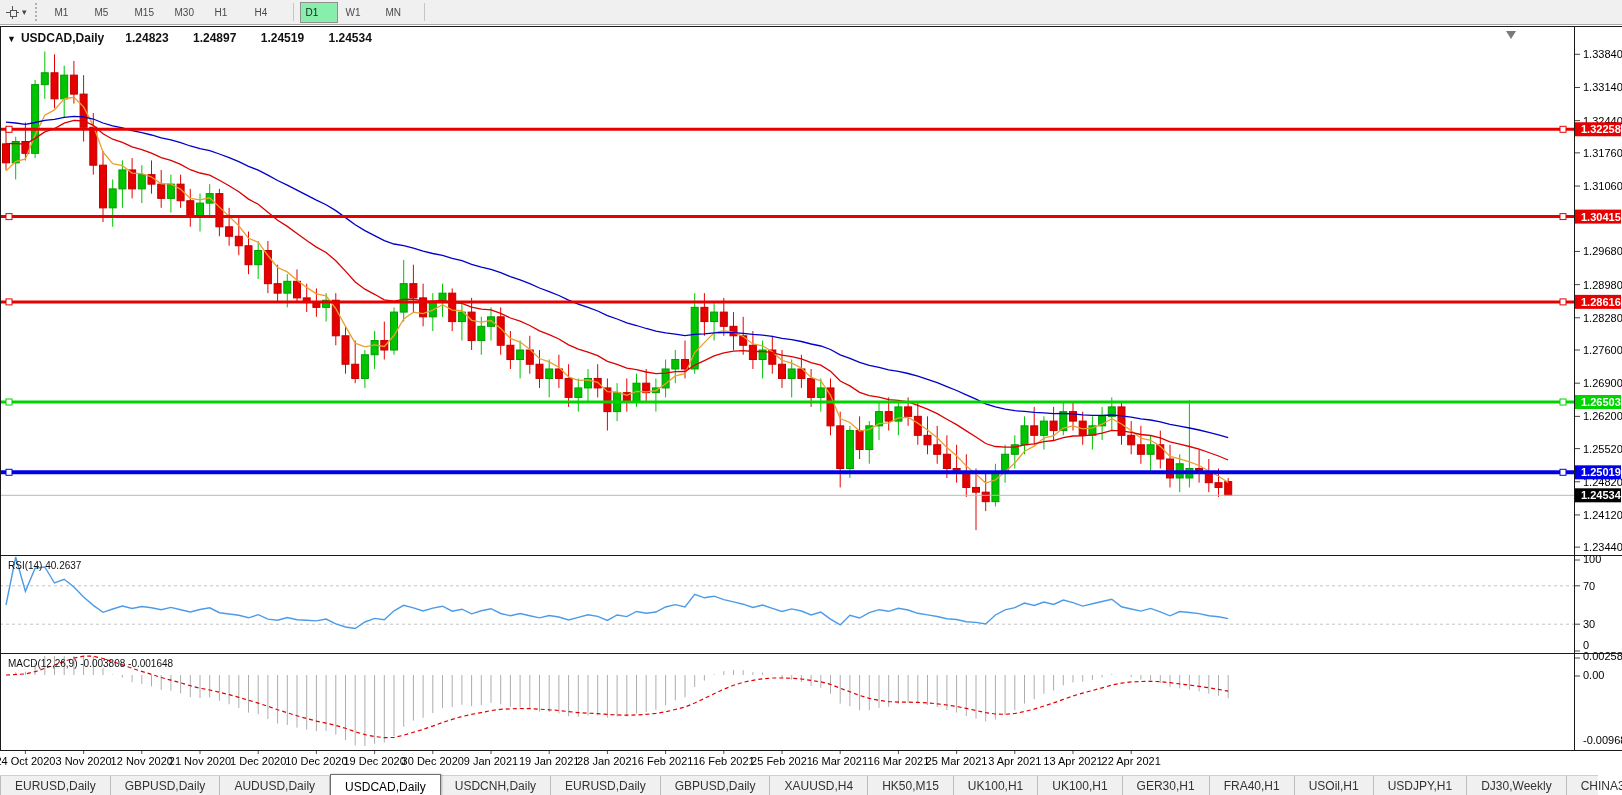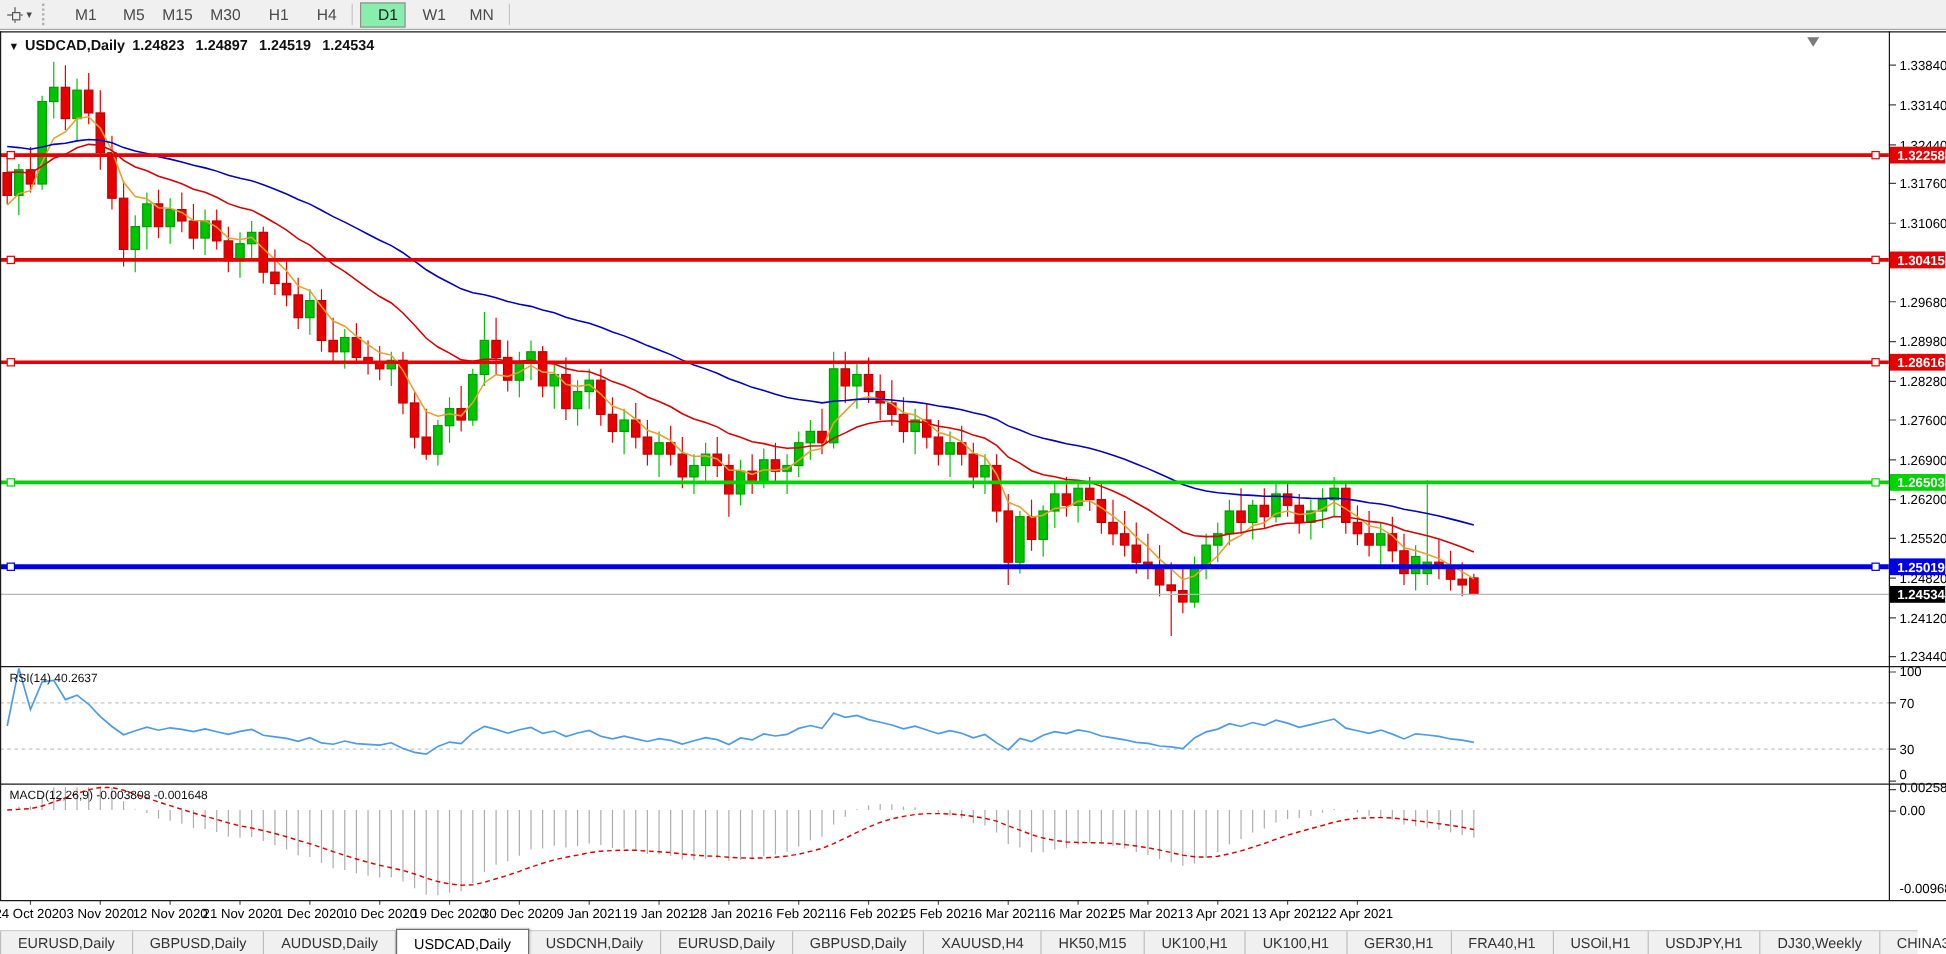--- a/index.html
+++ b/index.html
@@ -8,28 +8,28 @@
   
   #toolbar{position:absolute;left:0;top:0;width:1622px;height:24px;background:#f0f0f0;
            border-bottom:1px solid #a8a8a8;display:flex;align-items:center;z-index:5;}
   .tool-cursor{display:flex;align-items:center;height:20px;padding:0 4px;margin-left:2px;cursor:pointer;}
   .cursor-glyph{position:relative;width:13px;height:13px;display:inline-block;}
   .cursor-glyph .v{position:absolute;left:6px;top:0;width:1px;height:13px;background:#555;}
   .cursor-glyph .h{position:absolute;top:6px;left:0;height:1px;width:13px;background:#555;}
   .cursor-glyph .dot{position:absolute;left:4px;top:4px;width:5px;height:5px;border:1px solid #555;background:#f0f0f0;}
   .dd-arrow{font-size:9px;color:#444;margin-left:3px;}
   .grip{width:5px;height:18px;margin:0 6px 0 4px;border-left:2px dotted #b0b0b0;}
-  .tfbtn{min-width:26px;height:19px;line-height:19px;text-align:right;margin:0 1px;padding:0 5px;
-         font-size:13px;color:#4a4a4a;border:1px solid transparent;cursor:pointer;}
+  .tfbtn{min-width:26px;height:19px;line-height:19px;text-align:left;margin:0 1px;padding:0 5px;
+         font-size:10px;color:#4a4a4a;border:1px solid transparent;cursor:pointer;}
   .tfbtn.active{background:#86efac;border:1px solid #8f8f8f;box-shadow:inset 0 0 2px #cfcfcf;color:#222;}
   .tfsep{width:1px;height:18px;background:#c6c6c6;margin:0 5px;}
   
   #chart-title{position:absolute;left:7px;top:31px;z-index:4;font-size:12px;font-weight:700;color:#111;}
   #chart-title .menu{font-size:9px;margin-right:5px;font-weight:400;}
-  #chart-title .num{margin-left:6px;}
+  #chart-title .num{margin-left:21px;}
   .pane-label{position:absolute;left:8px;z-index:4;font-size:10px;color:#111;}
   #rsi-label{top:560px;}
   #macd-label{top:658px;}
   #chart-svg{position:absolute;left:0;top:0;z-index:1;}
   
   #tabbar{position:absolute;left:0;top:775px;width:1598px;height:20px;background:#f0f0f0;
           border-top:1px solid #cfcfcf;display:flex;align-items:stretch;z-index:5;font-size:12px;color:#333;}
   .tab{display:flex;align-items:center;padding:0 14px;border-right:1px solid #bdbdbd;cursor:pointer;white-space:nowrap;}
   .tab:first-child{border-left:1px solid #bdbdbd;}
   .tab.active{background:#ffffff;border:1px solid #6e6e6e;border-bottom:none;font-weight:400;color:#000;

